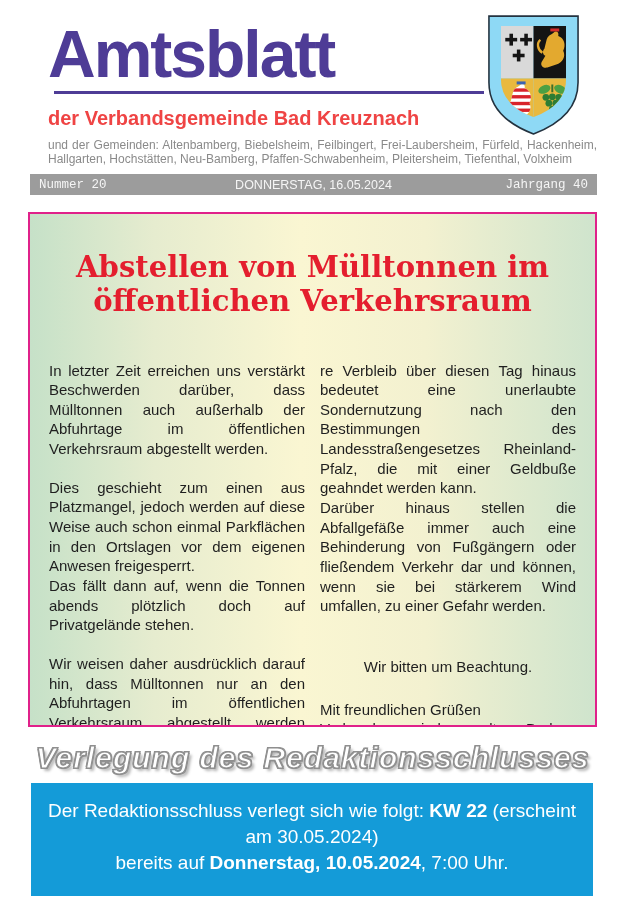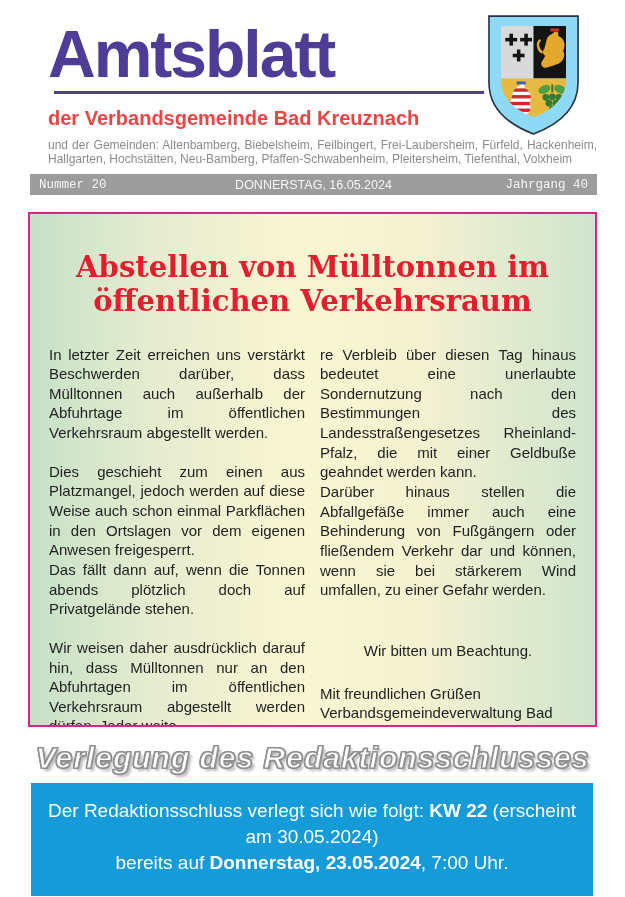--- a/index.html
+++ b/index.html
@@ -46,21 +46,21 @@
     background:linear-gradient(90deg,#c6e1c8 0%,#e6eccf 22%,#faf6d2 48%,#f3f1d0 70%,#cfe4cd 100%);
     padding:36px 19px 12px 19px;overflow:hidden;
   }
   .article-title{
     margin:0;text-align:center;white-space:pre-line;
     font-family:"DejaVu Serif","Liberation Serif",serif;
     font-size:30px;line-height:1.12;font-weight:bold;color:#e41e2e;
     transform:scaleX(0.97);
   }
   .columns{display:flex;gap:15px;margin-top:27px;color:#1f1f1f;}
-  .col{flex:1;font-size:15px;line-height:1.31;text-align:justify;}
+  .col{flex:1;font-size:15px;line-height:1.31;text-align:justify;margin-top:16px;}
   .col p{margin:0;}
   .col p.mt{margin-top:19px;}
   .closing{margin-top:41px !important;text-align:center;}
   .signature{
     margin-top:23px;text-align:left;
     white-space:pre-line;line-height:1.31;
   }
 
   
   .verlegung-heading{
@@ -178,16 +178,16 @@
         <div class="signature">Mit freundlichen Grüßen
 Verbandsgemeindeverwaltung Bad Kreuznach
 als örtliche Ordnungsbehörde</div>
       </div>
     </div>
   </section>
 
   <h3 class="verlegung-heading">Verlegung des Redaktionsschlusses</h3>
 
   <div class="notice-box">
-    <p><span>Der Redaktionsschluss verlegt sich wie folgt: </span><b>KW 22</b><span> (erscheint am 30.05.2024)</span><br><span>bereits auf </span><b>Donnerstag, 23.05.2024</b><span>, 7:00 Uhr.</span></p>
+    <p><span>Der Redaktionsschluss verlegt sich wie folgt: </span><b>KW 22</b><span> (erscheint am 30.05.2024)</span><br><span>bereits auf </span><b>Donnerstag, 10.05.2024</b><span>, 7:00 Uhr.</span></p>
   </div>
 
 </div>
 
 </body></html>

